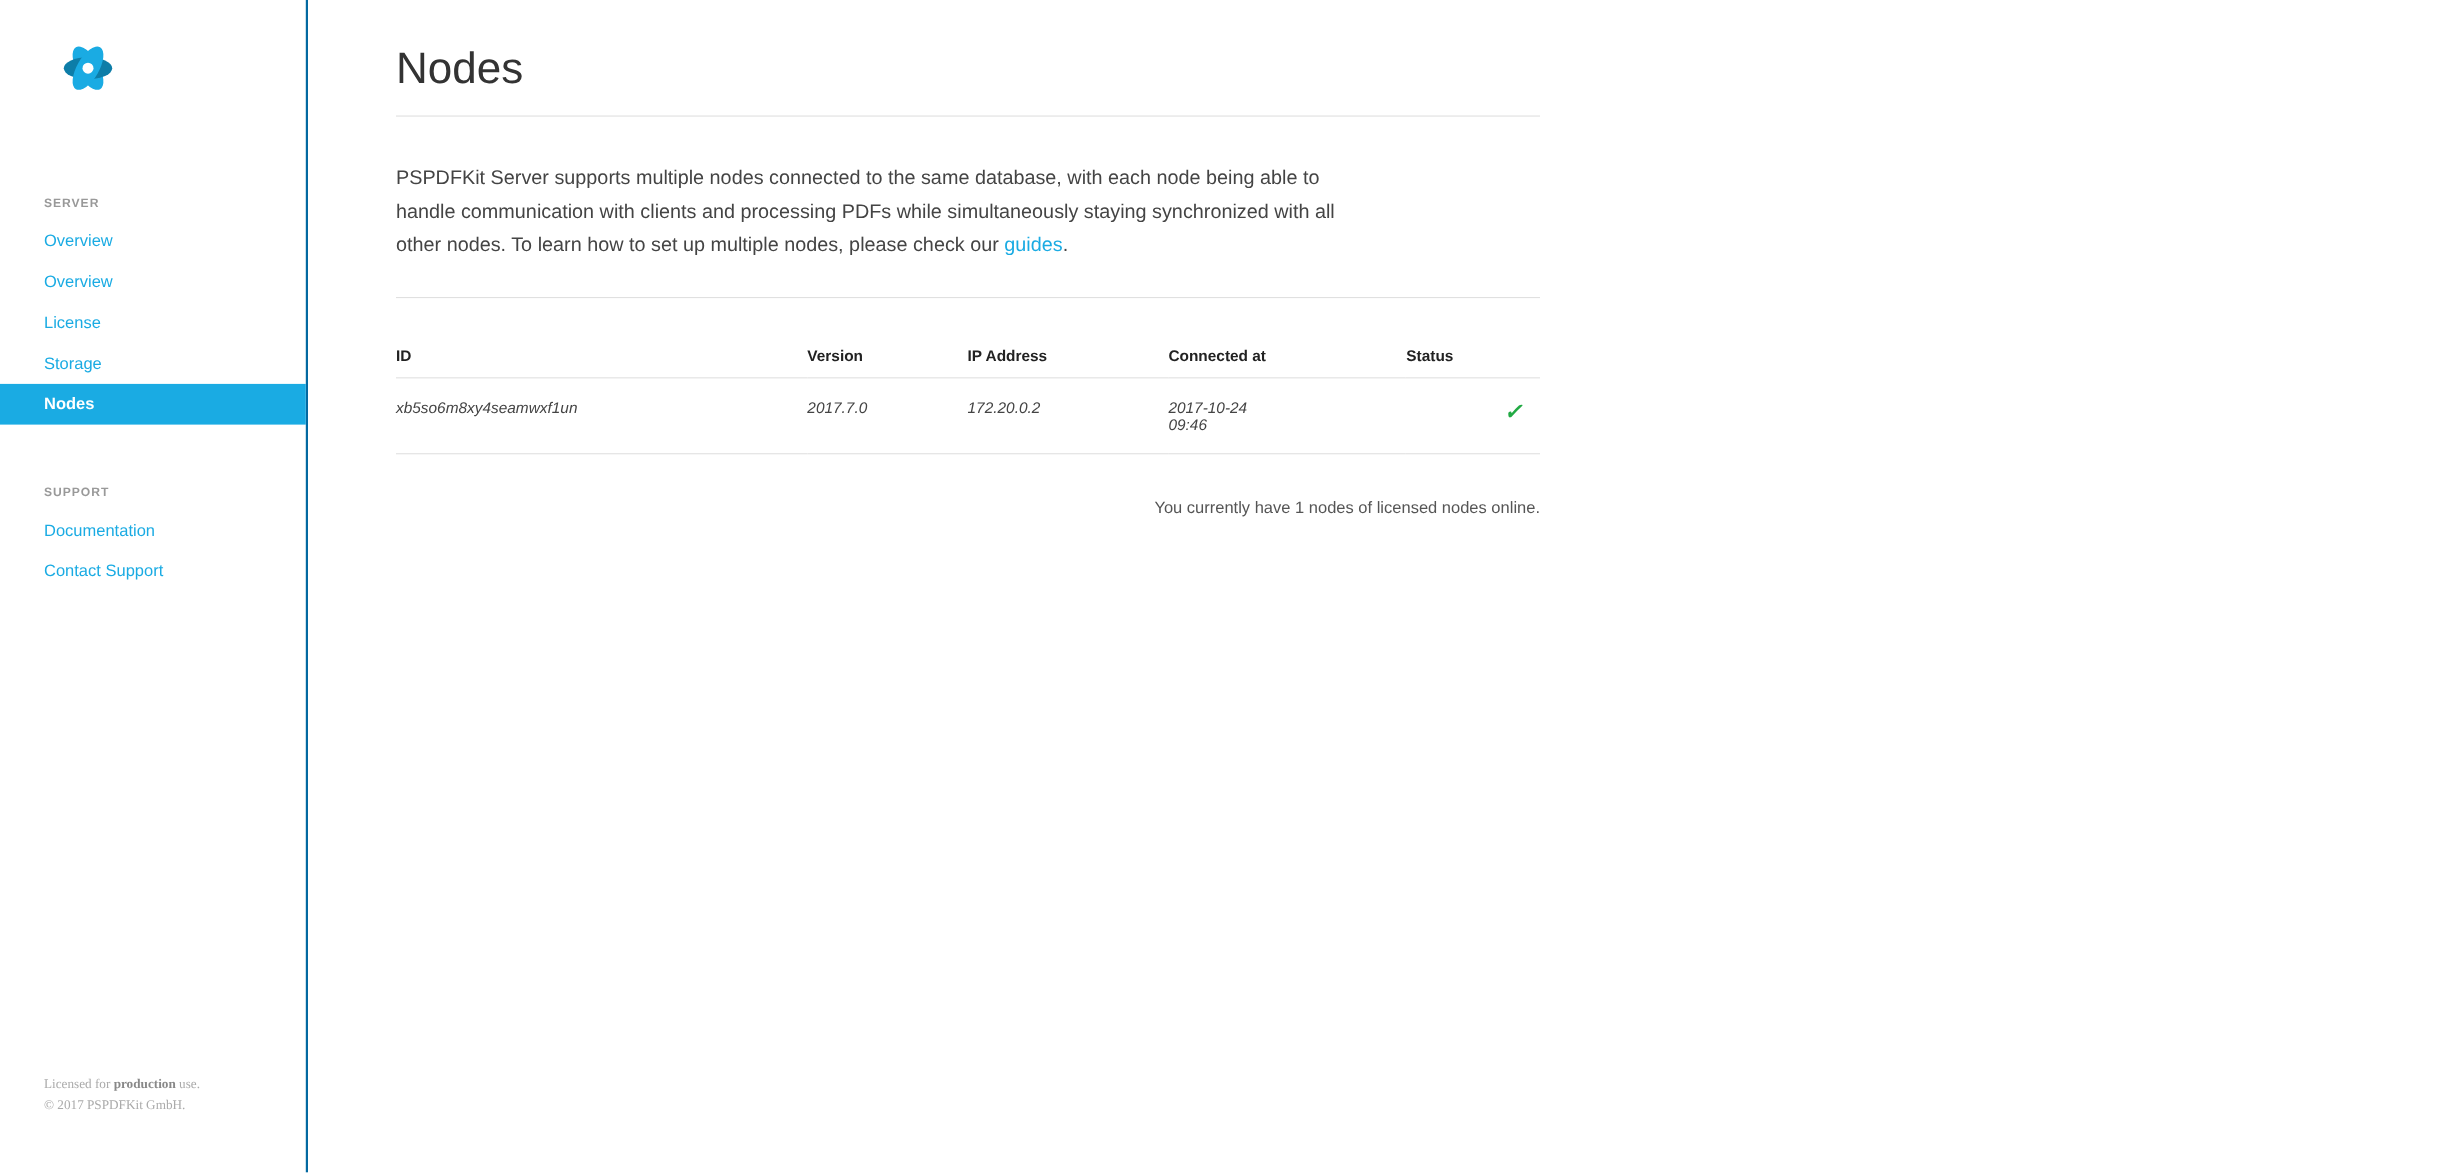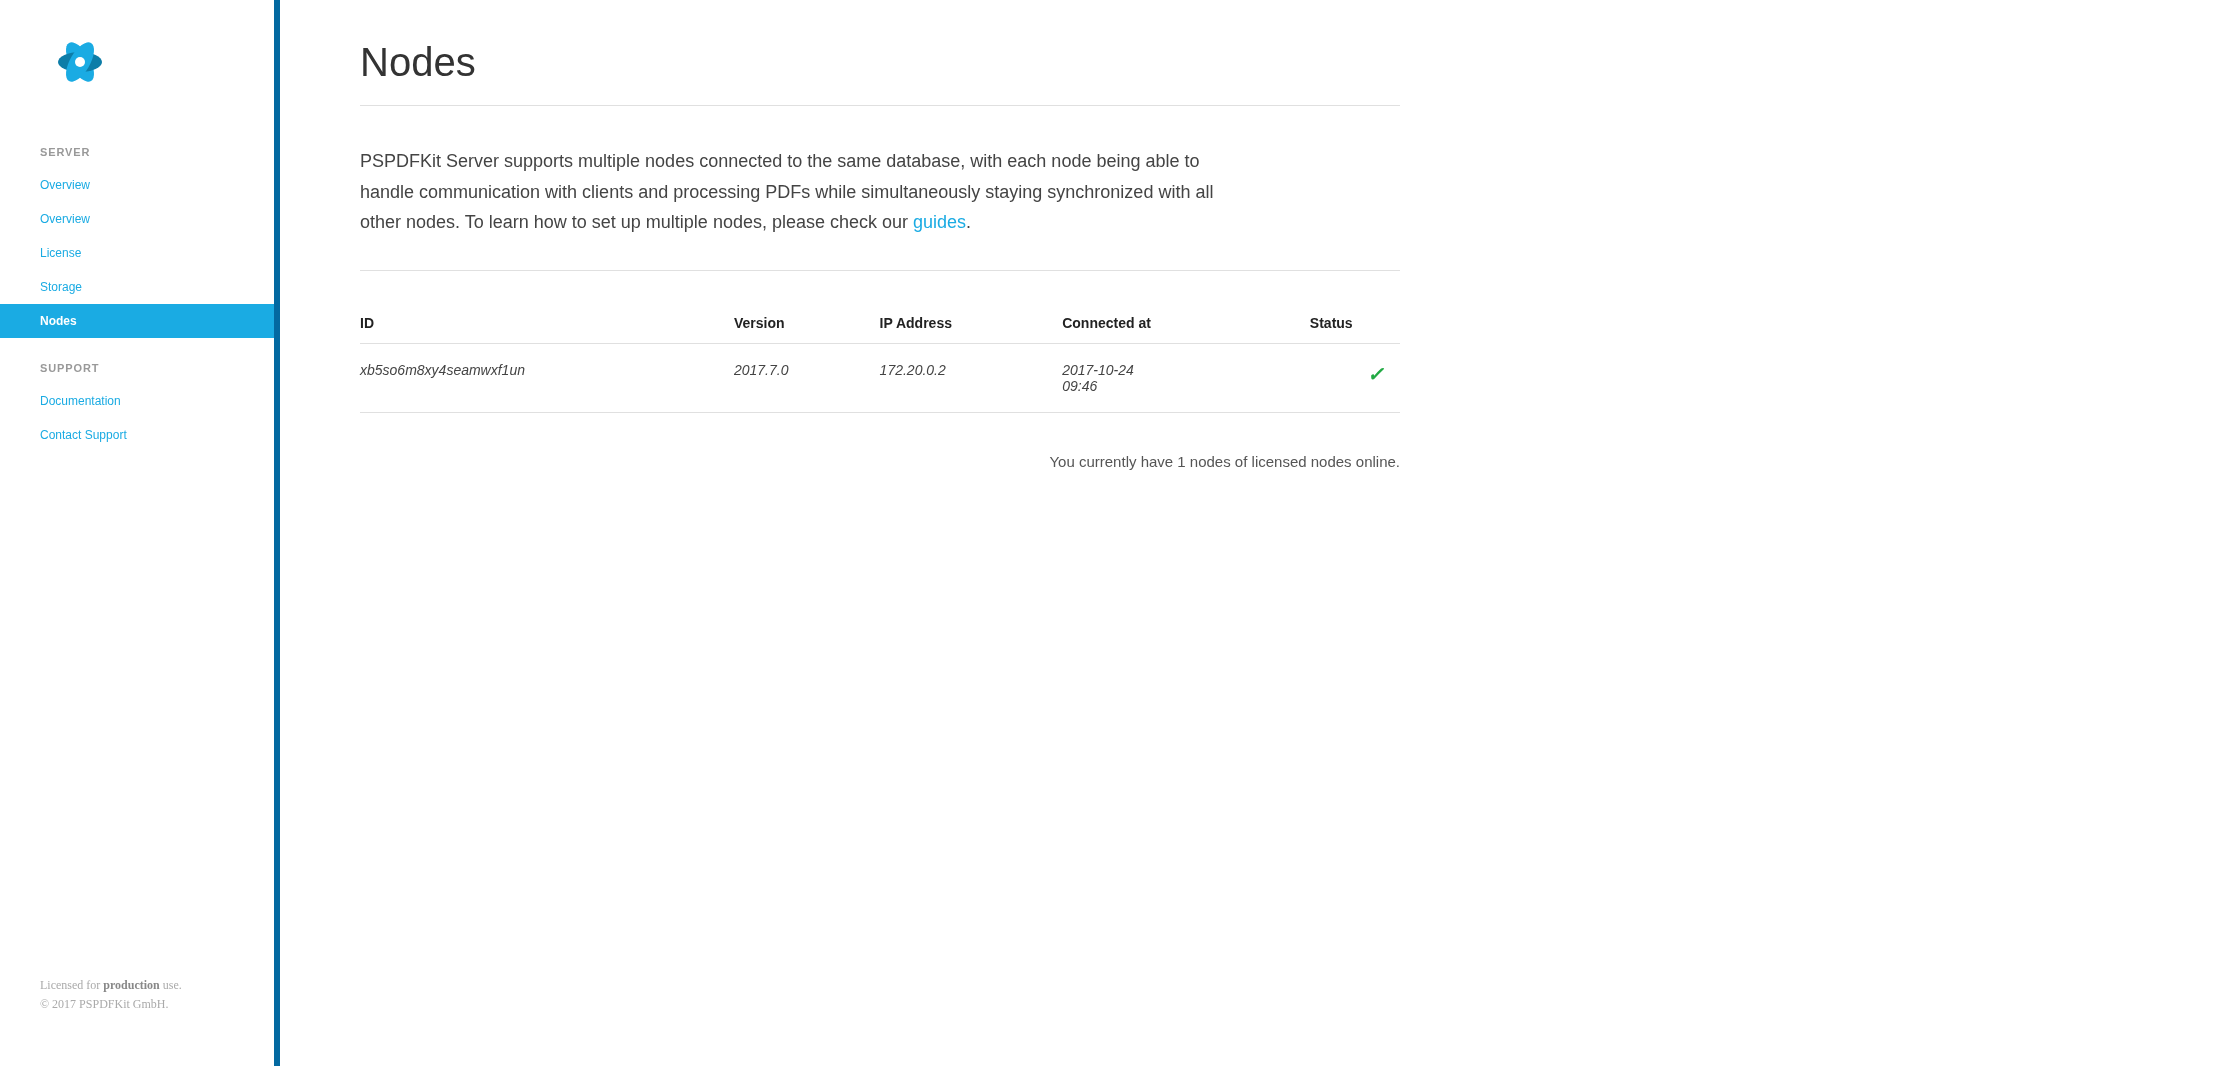--- a/index.html
+++ b/index.html
@@ -14,23 +14,24 @@
       color: #333;
       display: flex;
       min-height: 100vh;
     }
 
     .sidebar {
       width: 280px;
       min-width: 280px;
       padding: 32px 0;
       background: #fff;
-      border-right: 6px solid #0369a1;
+      border-right: 2px solid #0369a1;
       display: flex;
       flex-direction: column;
+      gap: 32px;
     }
 
     .logo-area {
       padding: 0 40px 40px 40px;
     }
 
     .logo-svg {
       width: 80px;
       height: 70px;
     }
@@ -44,21 +45,21 @@
       font-weight: 600;
       color: #999;
       letter-spacing: 0.08em;
       padding: 0 40px 10px 40px;
       text-transform: uppercase;
     }
 
     .nav-item {
       display: block;
       padding: 10px 40px;
-      font-size: 12px;
+      font-size: 15px;
       color: #1aabe3;
       text-decoration: none;
       cursor: pointer;
     }
 
     .nav-item.active {
       background: #1aabe3;
       color: #ffffff;
       font-weight: 600;
     }
@@ -124,21 +125,21 @@
     .nodes-table th {
       text-align: left;
       font-size: 14px;
       font-weight: 700;
       color: #222;
       padding: 12px 16px 12px 0;
       border-bottom: 1px solid #e0e0e0;
     }
 
     .nodes-table th:last-child {
-      text-align: center;
+      text-align: left;
     }
 
     .nodes-table td {
       font-size: 14px;
       color: #444;
       padding: 18px 16px 18px 0;
       vertical-align: top;
       font-style: italic;
     }
 

